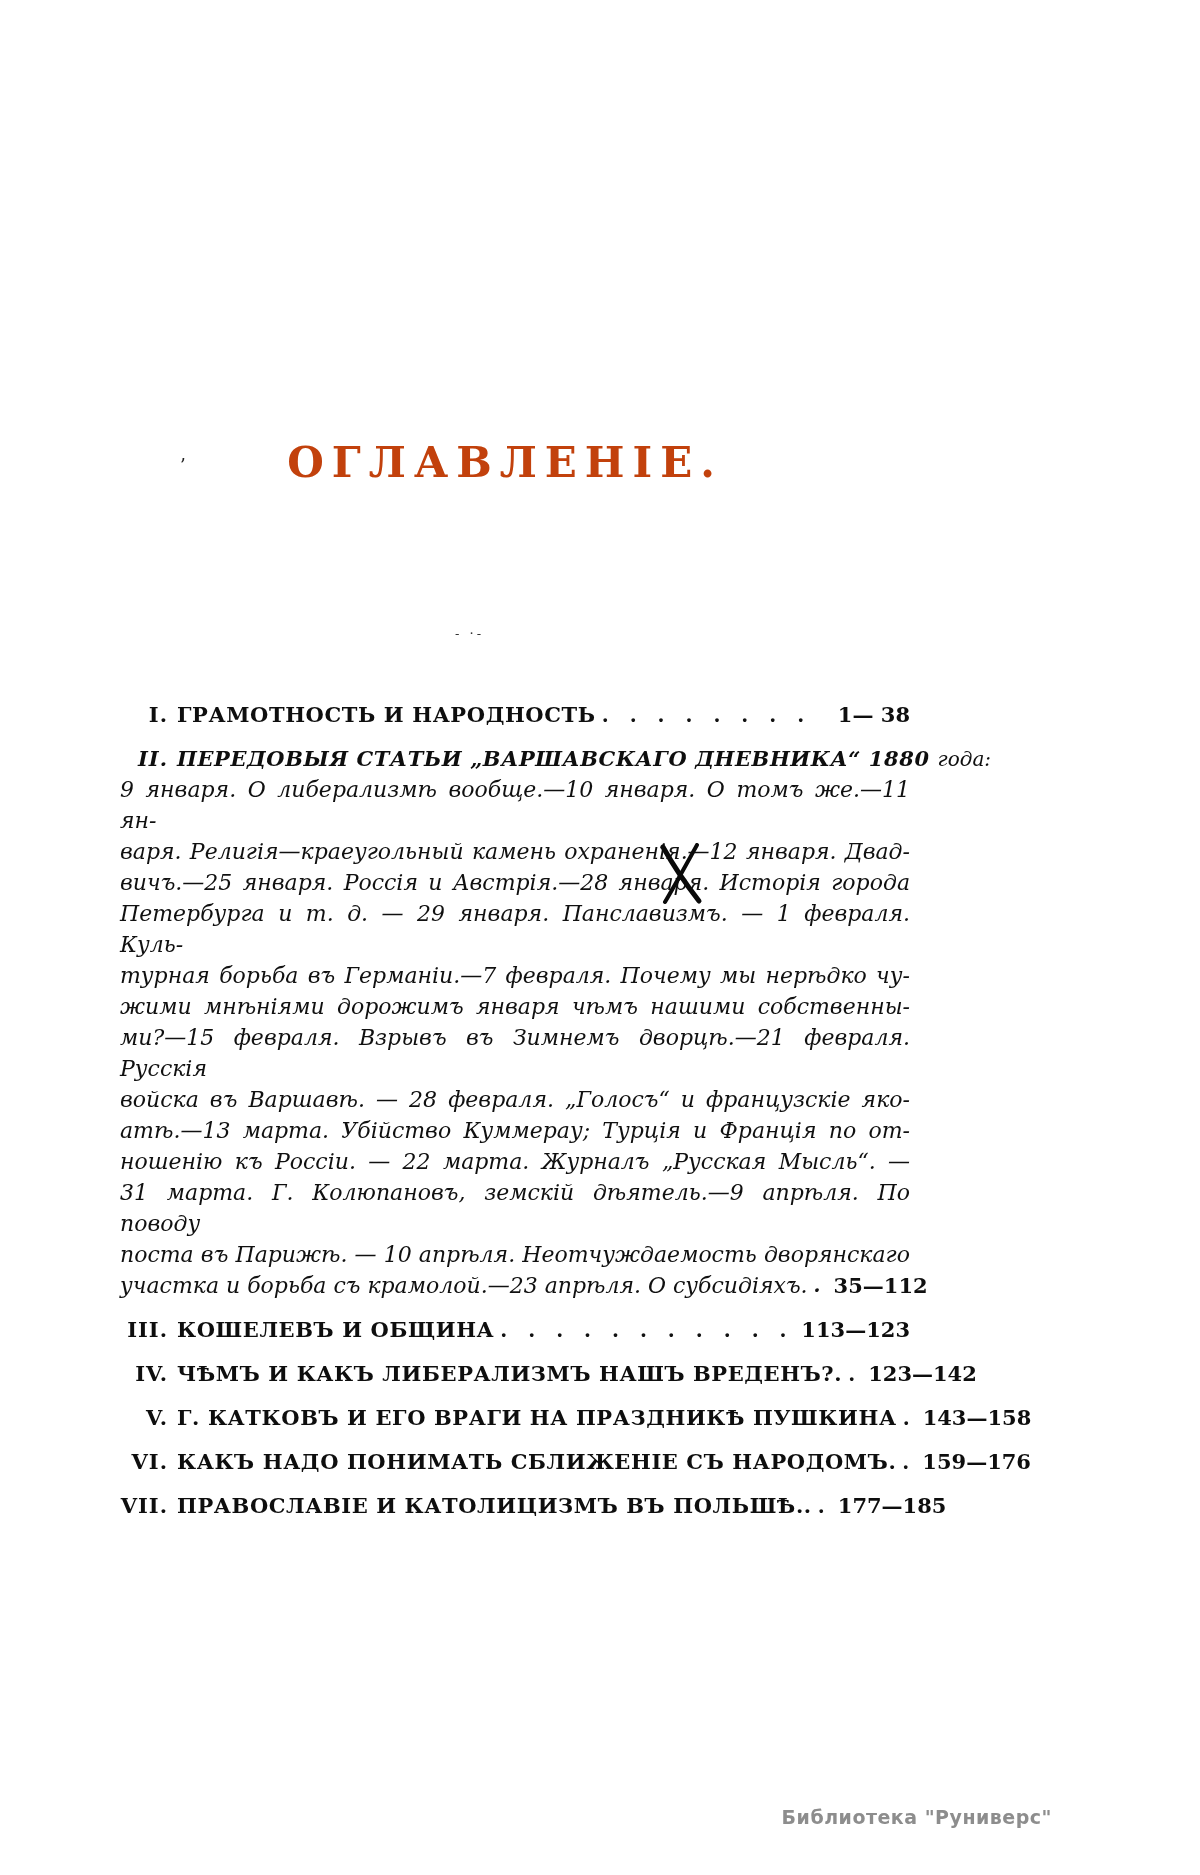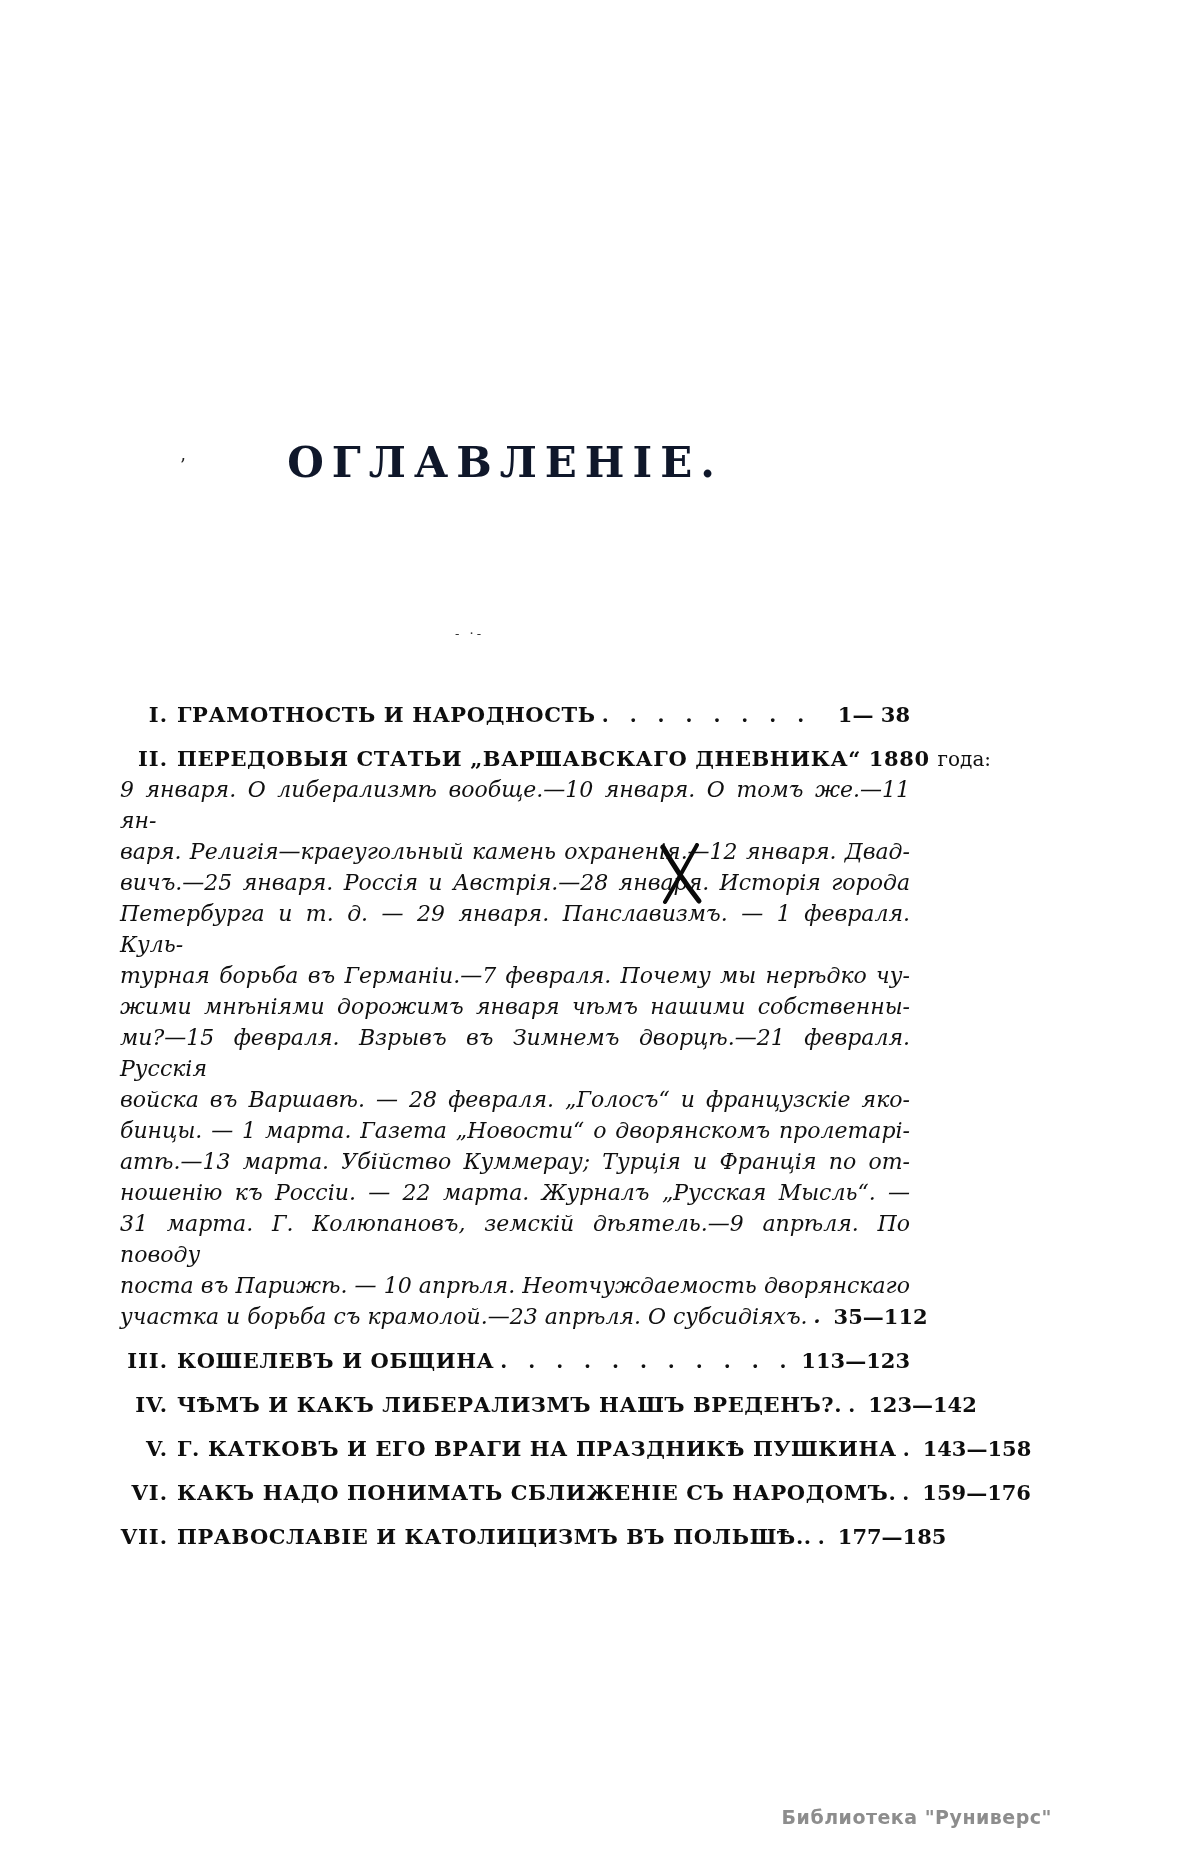--- a/index.html
+++ b/index.html
@@ -14,21 +14,21 @@
 
   
   .title-block {
     position: absolute; top: 438px; left: 0; width: 1010px;
     text-align: center;
   }
   .page-title {
     margin: 0;
     font-size: 42px; font-weight: 700;
     letter-spacing: 8px;
-    color: #0f172a;
+    color: #c2410c;
   }
   .apostrophe-mark {
     position: absolute; top: 455px; left: 180px;
     font-size: 18px; color: #222;
   }
   .title-flourish {
     position: absolute; top: 626px; left: 455px;
     font-size: 13px; letter-spacing: 3px; color: #333;
   }
 
@@ -63,21 +63,21 @@
   }
   .pages {
     flex: none; min-width: 86px; margin-left: 4px;
     text-align: right;
     font-weight: 700; font-size: 21px; white-space: nowrap;
     font-style: normal;
   }
 
   
   .entry-block { margin-bottom: 14px; }
-  .entry-head { display: flex; align-items: flex-end; line-height: 30px; }
+  .entry-head { display: flex; align-items: flex-end; line-height: 30px; font-style: italic; }
   .desc {
     font-style: italic;
     font-size: 22px; line-height: 31px;
     color: #101010;
   }
   .desc-line {
     text-align: justify;
     text-align-last: justify;
     font-weight: 500;
   }
@@ -130,21 +130,20 @@
     <div class="desc">
       <div>
           <div class="desc-line">9 января. О либерализмѣ вообще.—10 января. О томъ же.—11 ян-</div>
           <div class="desc-line">варя. Религія—краеугольный камень охраненія.—12 января. Двад-</div>
           <div class="desc-line">вичъ.—25 января. Россія и Австрія.—28 января. Исторія города</div>
           <div class="desc-line">Петербурга и т. д. — 29 января. Панславизмъ. — 1 февраля. Куль-</div>
           <div class="desc-line">турная борьба въ Германіи.—7 февраля. Почему мы нерѣдко чу-</div>
           <div class="desc-line">жими мнѣніями дорожимъ января чѣмъ нашими собственны-</div>
           <div class="desc-line">ми?—15 февраля. Взрывъ въ Зимнемъ дворцѣ.—21 февраля. Русскія</div>
           <div class="desc-line">войска въ Варшавѣ. — 28 февраля. „Голосъ“ и французскіе яко-</div>
-          <div class="desc-line">бинцы. — 1 марта. Газета „Новости“ о дворянскомъ пролетарі-</div>
           <div class="desc-line">атѣ.—13 марта. Убійство Куммерау; Турція и Франція по от-</div>
           <div class="desc-line">ношенію къ Россіи. — 22 марта. Журналъ „Русская Мысль“. —</div>
           <div class="desc-line">31 марта. Г. Колюпановъ, земскій дѣятель.—9 апрѣля. По поводу</div>
           <div class="desc-line">поста въ Парижѣ. — 10 апрѣля. Неотчуждаемость дворянскаго</div>
         </div>
       <div class="desc-last">
         <span class="lastline">участка и борьба съ крамолой.—23 апрѣля. О субсидіяхъ.</span>
         <span class="leader"></span>
         <span class="pages">35—112</span>
       </div>

